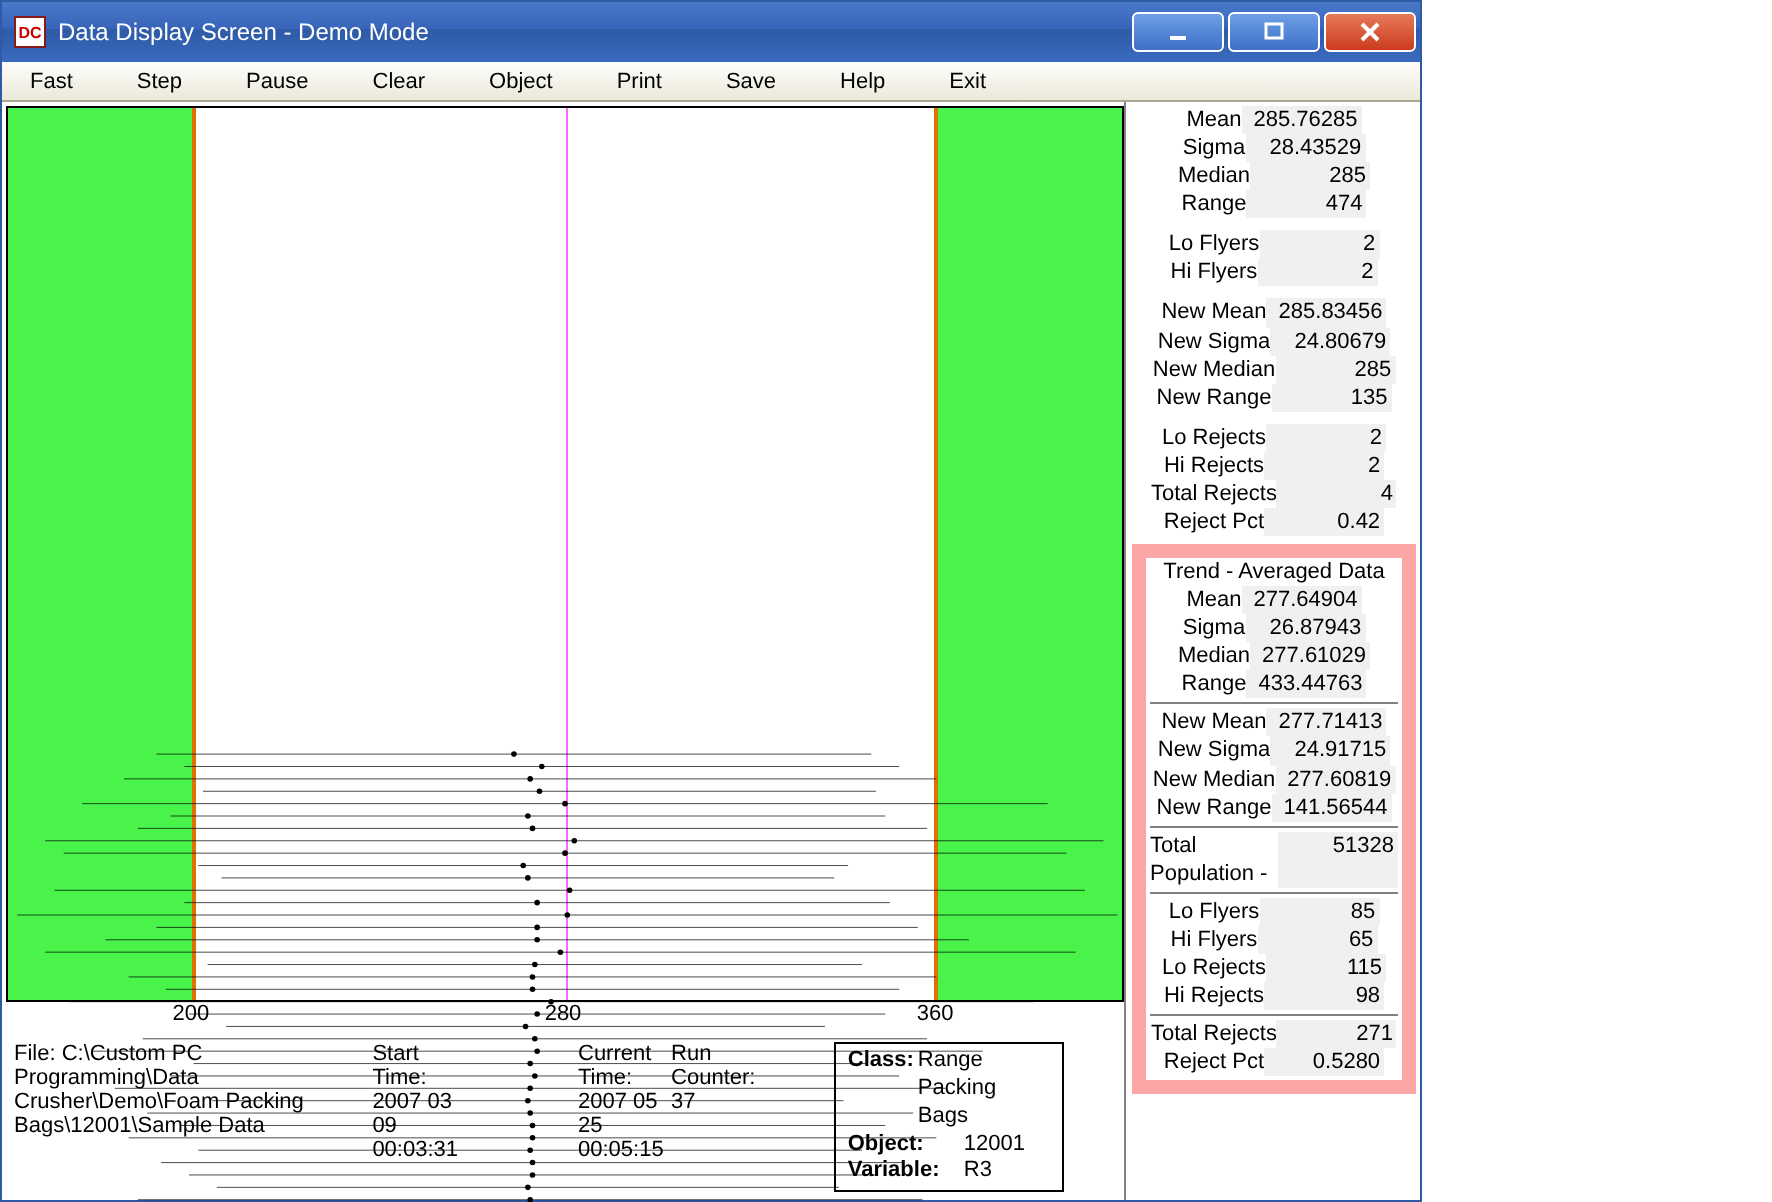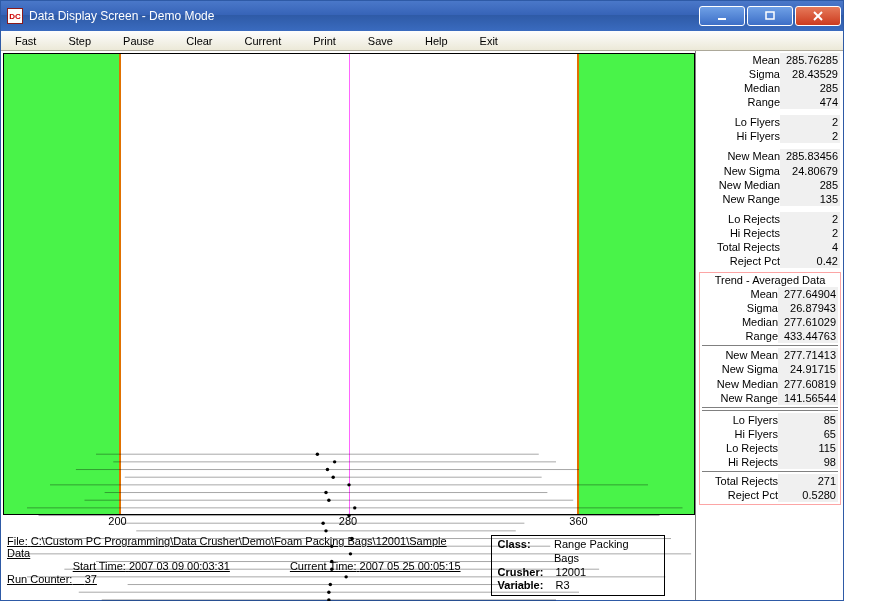--- a/index.html
+++ b/index.html
@@ -1,18 +1,18 @@
 <!DOCTYPE html>
 <html><head>
 <meta charset="utf-8">
 <style>
   * { box-sizing: border-box; margin: 0; padding: 0; }
   html, body { width: 886px; height: 601px; font-family: Tahoma, Arial, sans-serif; font-size: 11px; overflow: hidden; background:#fff;}
   
-  .window { width: 844px; height: 601px; display:flex; flex-direction:column; border:1px solid #2e5aa6; background:#a21caf;}
+  .window { width: 711px; height: 601px; display:flex; flex-direction:column; border:1px solid #2e5aa6; background:#a21caf;}
   
   
   .titlebar { height:30px; background:linear-gradient(to bottom,#4a78c9 0%,#3764b8 45%,#2e5aa6 46%,#3a6bbf 100%); display:flex; align-items:center; padding:0 2px 0 6px; color:#fff;}
   .titlebar .appicon { width:16px; height:16px; background:#fff; border:1px solid #8a1a1a; display:flex; align-items:center; justify-content:center; font-size:8px; font-weight:bold; color:#c00; margin-right:6px;}
   .titlebar .title { flex:1; font-size:12px;}
   .winbtns { display:flex; gap:2px;}
   .winbtn { width:46px; height:20px; border:1px solid #fff; border-radius:3px; display:flex; align-items:center; justify-content:center; background:linear-gradient(to bottom,#6fa0e6,#3d6fc7);}
   .winbtn.close { background:linear-gradient(to bottom,#e67a5a,#cc3b1e);}
   .winbtn svg { width:12px; height:10px;}
   
@@ -31,32 +31,32 @@
   .orangeL,.orangeR,.centerline { position:absolute; top:0; bottom:0; width:2px;}
   .orangeL { left:16.6%; background:#e07000;}
   .orangeR { right:16.6%; background:#e07000;}
   .centerline { left:50%; width:1px; background:#ff66ff;}
   .hlines { position:absolute; left:0; right:0; top:0; bottom:0;}
   
   .axis { height:18px; display:flex; position:relative; margin:0 2px; font-size:11px;}
   .axis span { position:absolute; transform:translateX(-50%); top:0;}
   
   .bottominfo { padding:2px 6px 4px 6px; font-size:11px; display:flex; gap:30px; align-items:flex-start;}
-  .bottominfo .col { display:flex; flex-direction:column; gap:1px;text-decoration:underline;}
+  .bottominfo .col { display:flex; flex-direction:row; gap:1px;}
   .timesrow { display:flex; gap:60px;justify-content:flex-end;}
   .classbox { border:1px solid #000; padding:2px 10px 2px 6px; margin-left:auto; margin-right:24px; font-size:11px; line-height:1.25;}
   .classbox .row { display:flex;}
   .classbox .lab { font-weight:bold; width:58px;}
   
   
   .statspanel { width:148px; border-left:1px solid #808080; display:flex; flex-direction:column; font-size:11px; padding:2px 3px 2px 4px; background:#fff; overflow:hidden;}
-  .statrow { display:flex; justify-content:flex-end; line-height:1.28; }
+  .statrow { display:flex; justify-content:center; line-height:1.28; }
   .statrow .val { background:#f0f0f0; min-width:60px; text-align:right; padding-right:2px;}
   .gap { height:6px;}
-  .boxed { border:1px solid #fca5a5; margin:4px -1px 2px -1px; padding:0 2px 2px 2px;}
+  .boxed { border:7px solid #fca5a5; margin:4px -1px 2px -1px; padding:0 2px 2px 2px;}
   .boxed .hdr { text-align:center; font-size:11px; padding:1px 0;}
   hr.sep { border:0; border-top:1px solid #808080; margin:2px 0;}
 </style>
 </head>
 <body>
 
 <div class="window">
 
   <div class="titlebar">
     <div class="appicon">DC</div>
@@ -79,21 +79,21 @@
           </svg>
         </div>
     </div>
   </div>
 
   <div class="menubar">
     <span>Fast</span>
     <span>Step</span>
     <span>Pause</span>
     <span>Clear</span>
-    <span>Current</span>
+    <span>Object</span>
     <span>Print</span>
     <span>Save</span>
     <span>Help</span>
     <span>Exit</span>
   </div>
 
   <div class="client">
 
     <div class="leftpane">
       <div class="plotwrap">
@@ -205,21 +205,21 @@
             <span>Run Counter:</span>&nbsp;&nbsp;&nbsp;
             <span>37</span>
           </div>
         </div>
         <div class="classbox">
           <div class="row">
               <span class="lab">Class:</span>
               <span>Range Packing Bags</span>
             </div>
           <div class="row">
-              <span class="lab">Crusher:</span>
+              <span class="lab">Object:</span>
               <span>12001</span>
             </div>
           <div class="row">
               <span class="lab">Variable:</span>
               <span>R3</span>
             </div>
         </div>
       </div>
     </div>
 
@@ -324,20 +324,24 @@
             <div class="statrow">
               <span>New Median</span>
               <span class="val">277.60819</span>
             </div>
             <div class="statrow">
               <span>New Range</span>
               <span class="val">141.56544</span>
             </div>
           </div>
           <hr class="sep">
+        <div class="statrow">
+          <span>Total Population -</span>
+          <span class="val">51328</span>
+        </div>
           <hr class="sep">
         <div id="tr-c">
             <div class="statrow">
               <span>Lo Flyers</span>
               <span class="val">85</span>
             </div>
             <div class="statrow">
               <span>Hi Flyers</span>
               <span class="val">65</span>
             </div>

